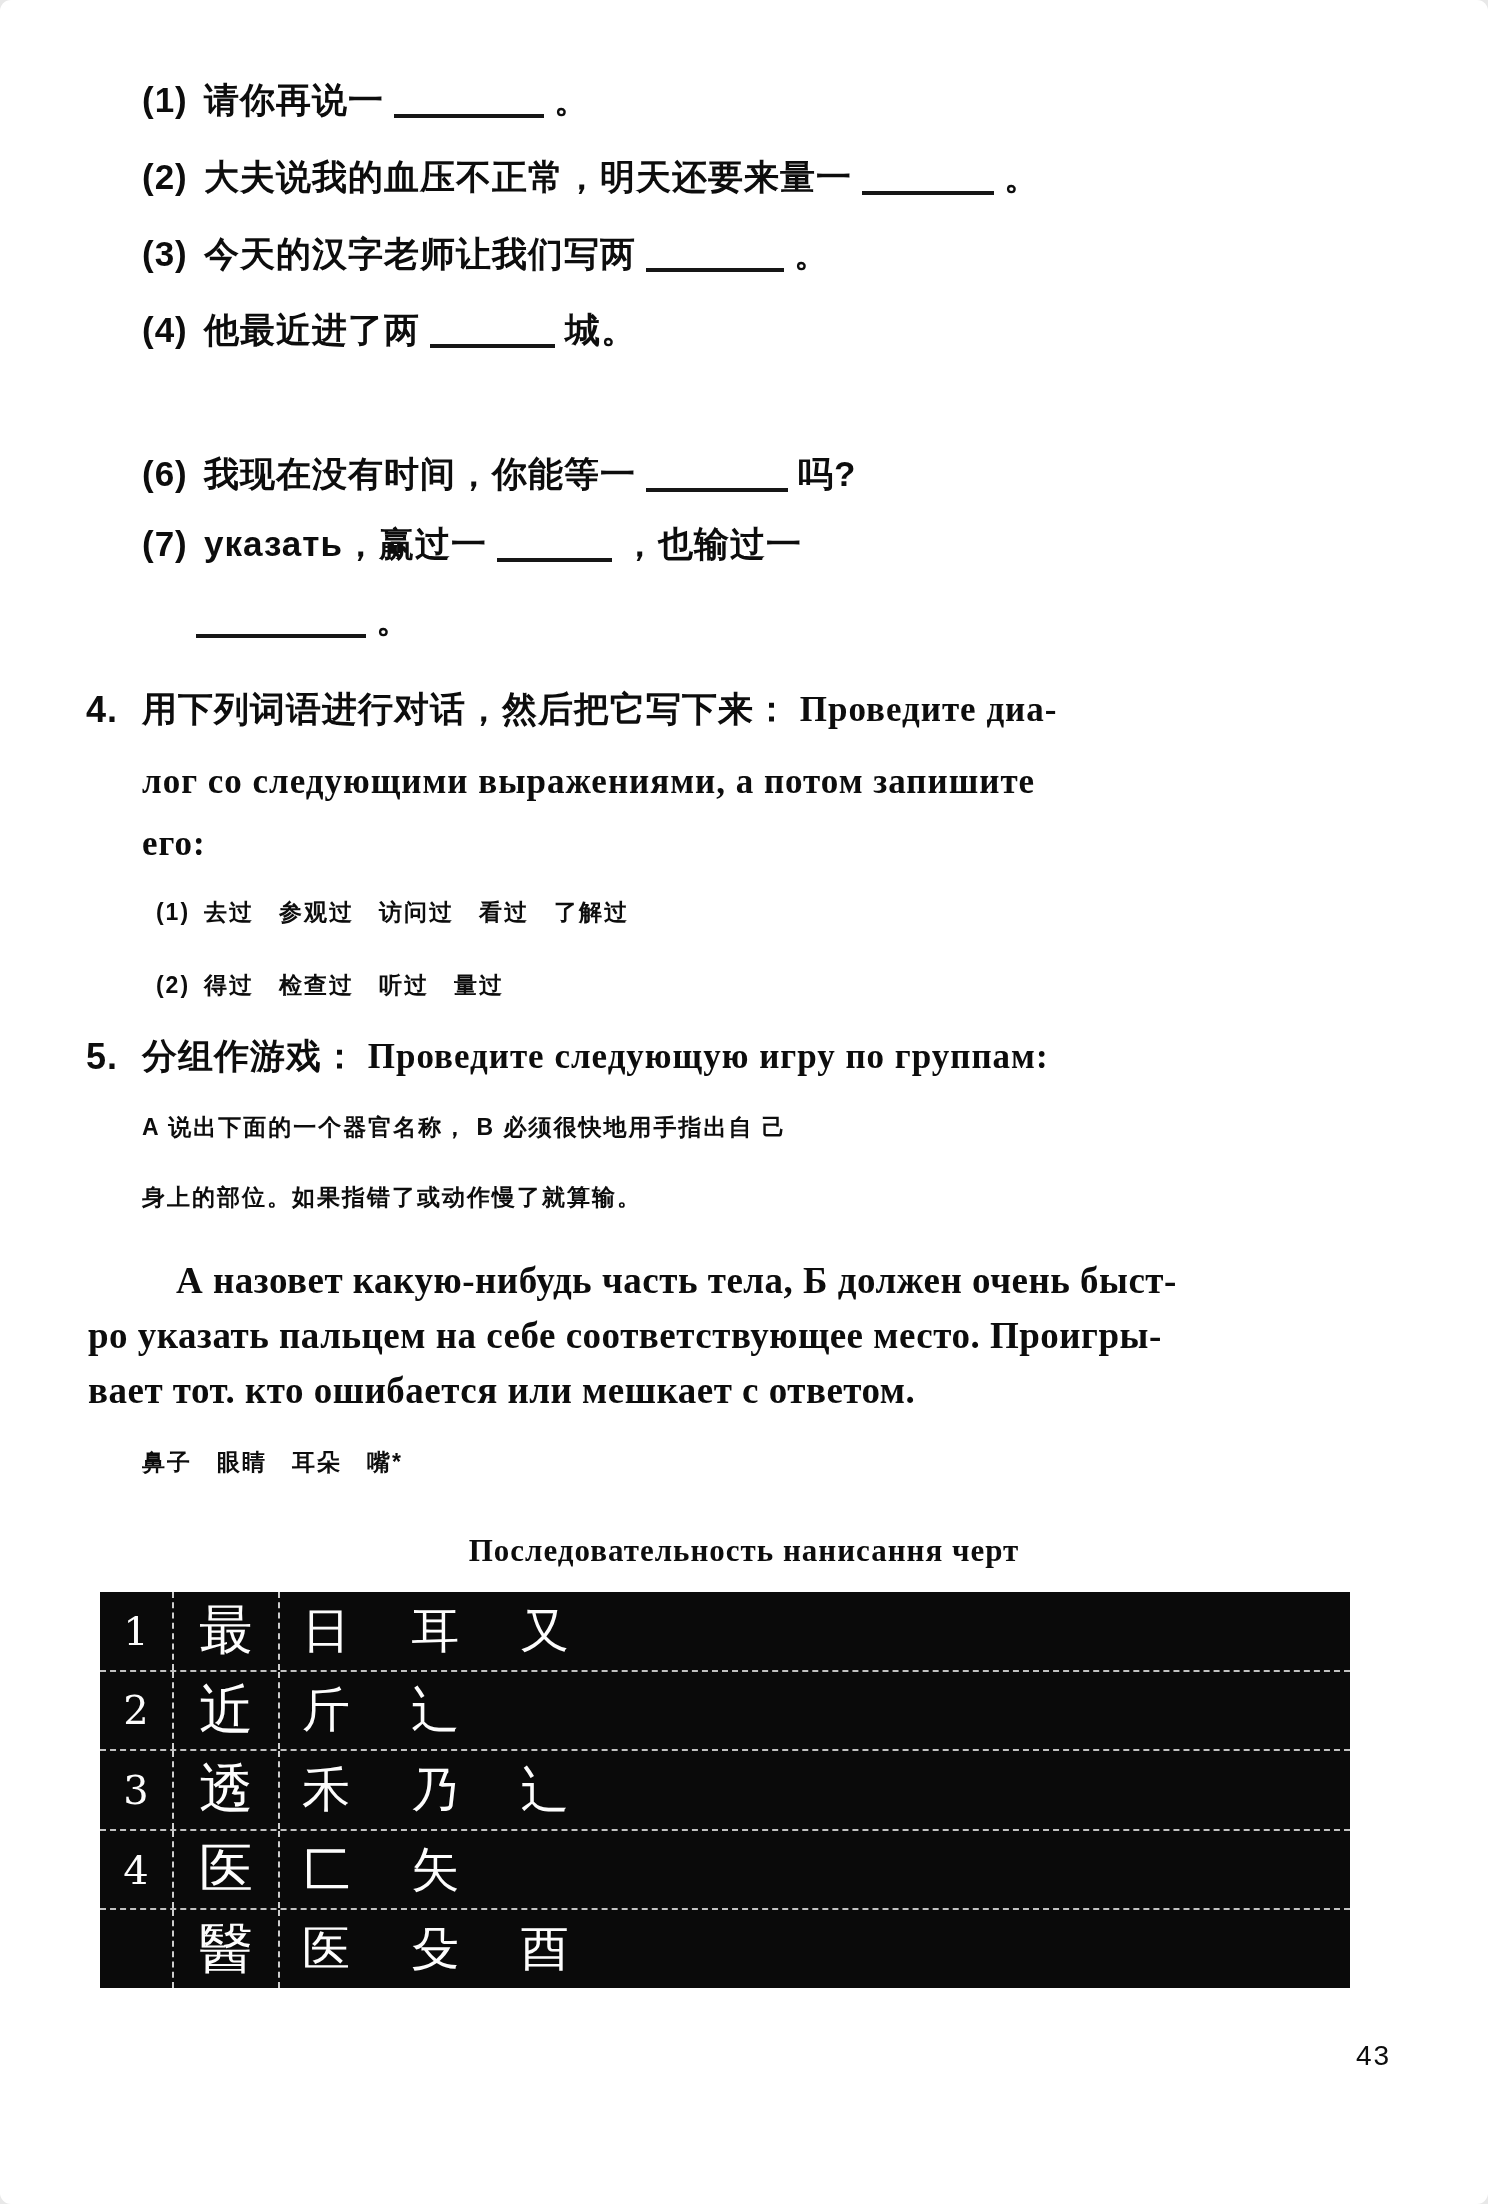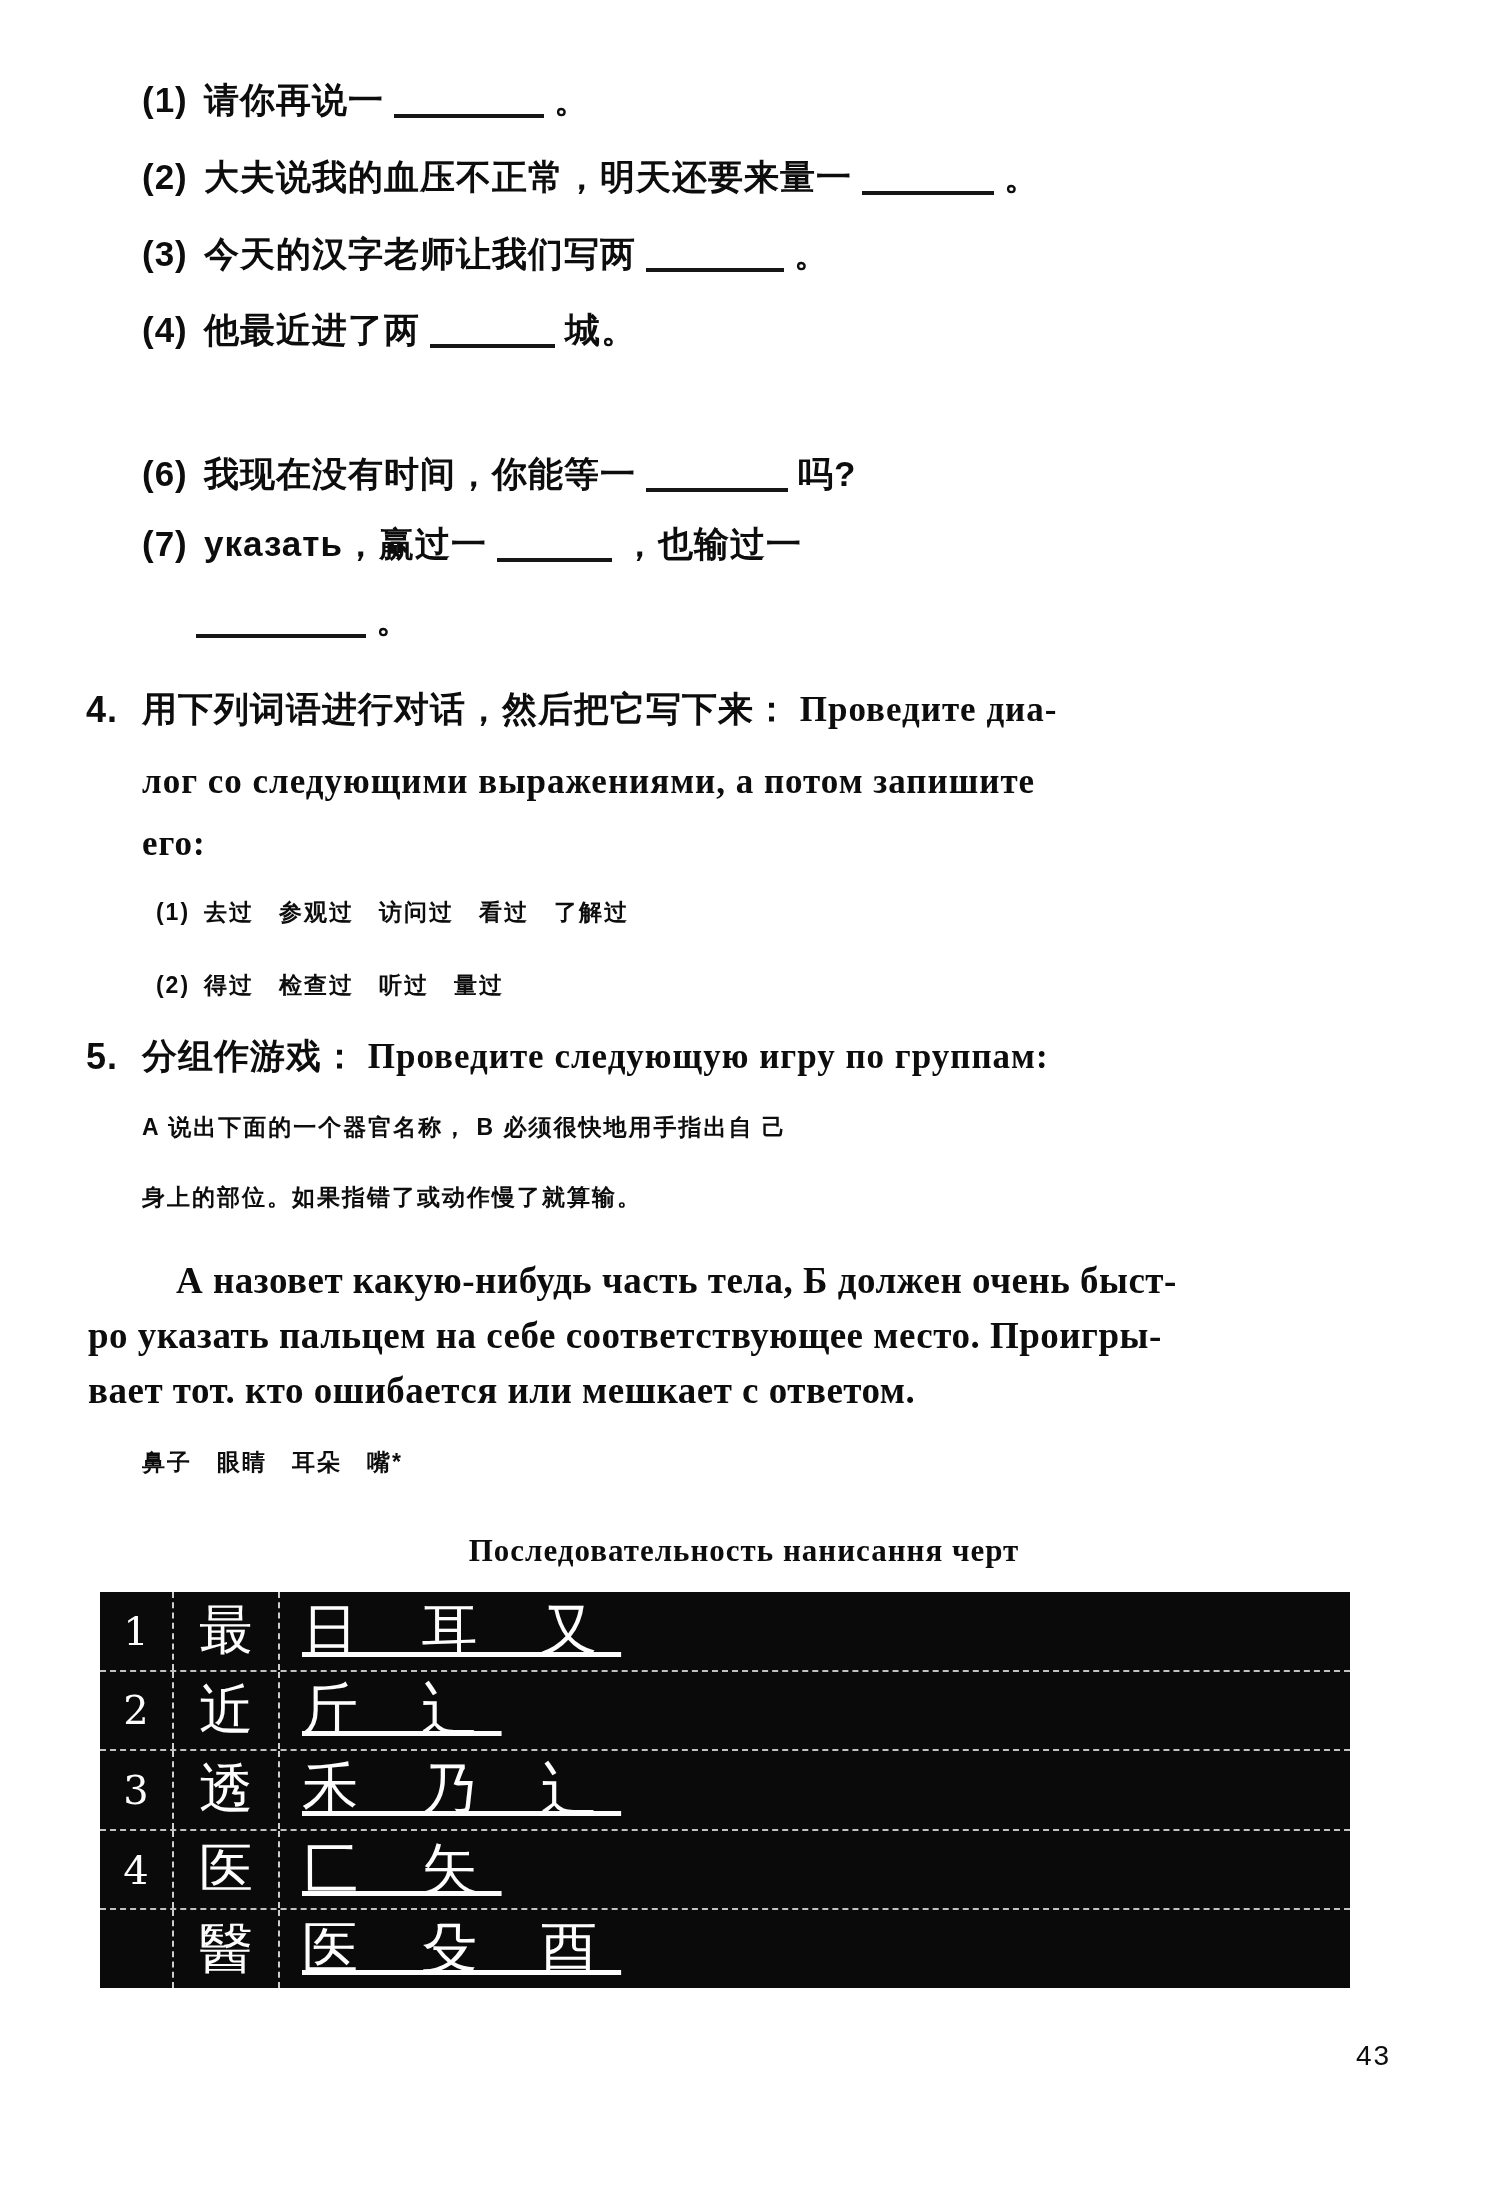--- a/index.html
+++ b/index.html
@@ -4,20 +4,21 @@
 <style>
   html,body{margin:0;padding:0;background:#e8e8e8;}
   .page{
     position:relative;
     width:1488px;height:2204px;
     background:#ffffff;
     color:#0d0d0d;
     font-family:"Liberation Sans",sans-serif;
     overflow:hidden;
     margin:0 auto;
+    border-radius:11px;
   }
   .line{position:absolute;left:142px;white-space:nowrap;}
   
   .ex3-item{
     font-size:35px;font-weight:bold;letter-spacing:1px;line-height:44px;
   }
   .lbl{display:inline-block;min-width:62px;font-weight:bold;}
   .blank{
     display:inline-block;height:30px;
     border-bottom:4px solid #161616;
@@ -66,21 +67,21 @@
     font-family:"DejaVu Serif",serif;
   }
   .t-char{
     width:104px;align-self:stretch;
     display:flex;align-items:center;justify-content:center;
     font-size:54px;font-weight:normal;
     border-right:2px dashed rgba(255,255,255,0.8);
   }
   .t-steps{
     flex:1;padding-left:22px;
-    font-size:56px;font-weight:normal;letter-spacing:24px;text-decoration:underline;
+    font-size:48px;font-weight:normal;letter-spacing:24px;
   }
   .page-num{
     position:absolute;top:2040px;left:1356px;
     font-size:28px;font-weight:normal;letter-spacing:2px;
   }
 </style>
 </head>
 <body>
 
 <div class="page">

